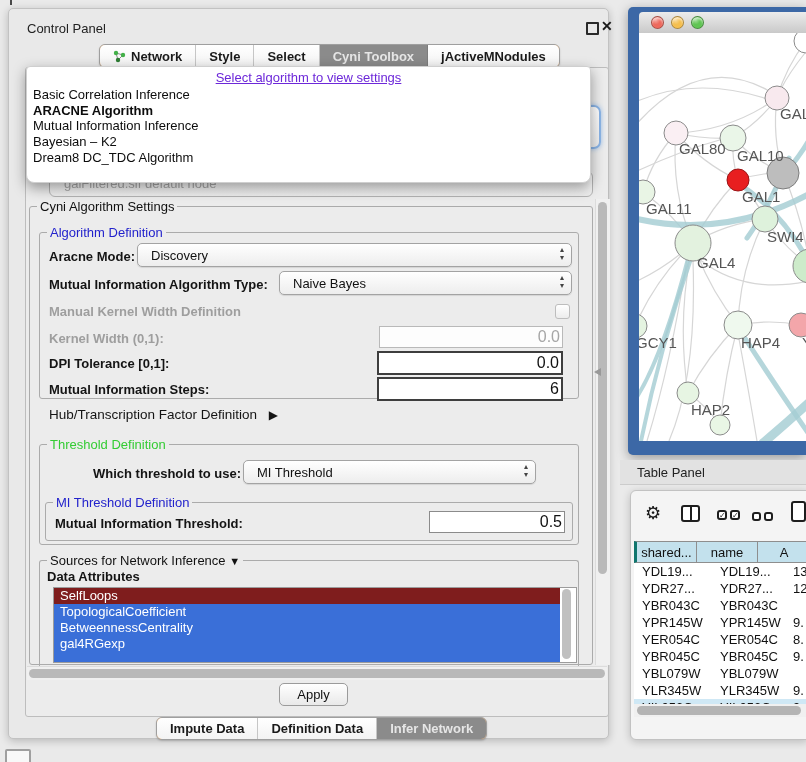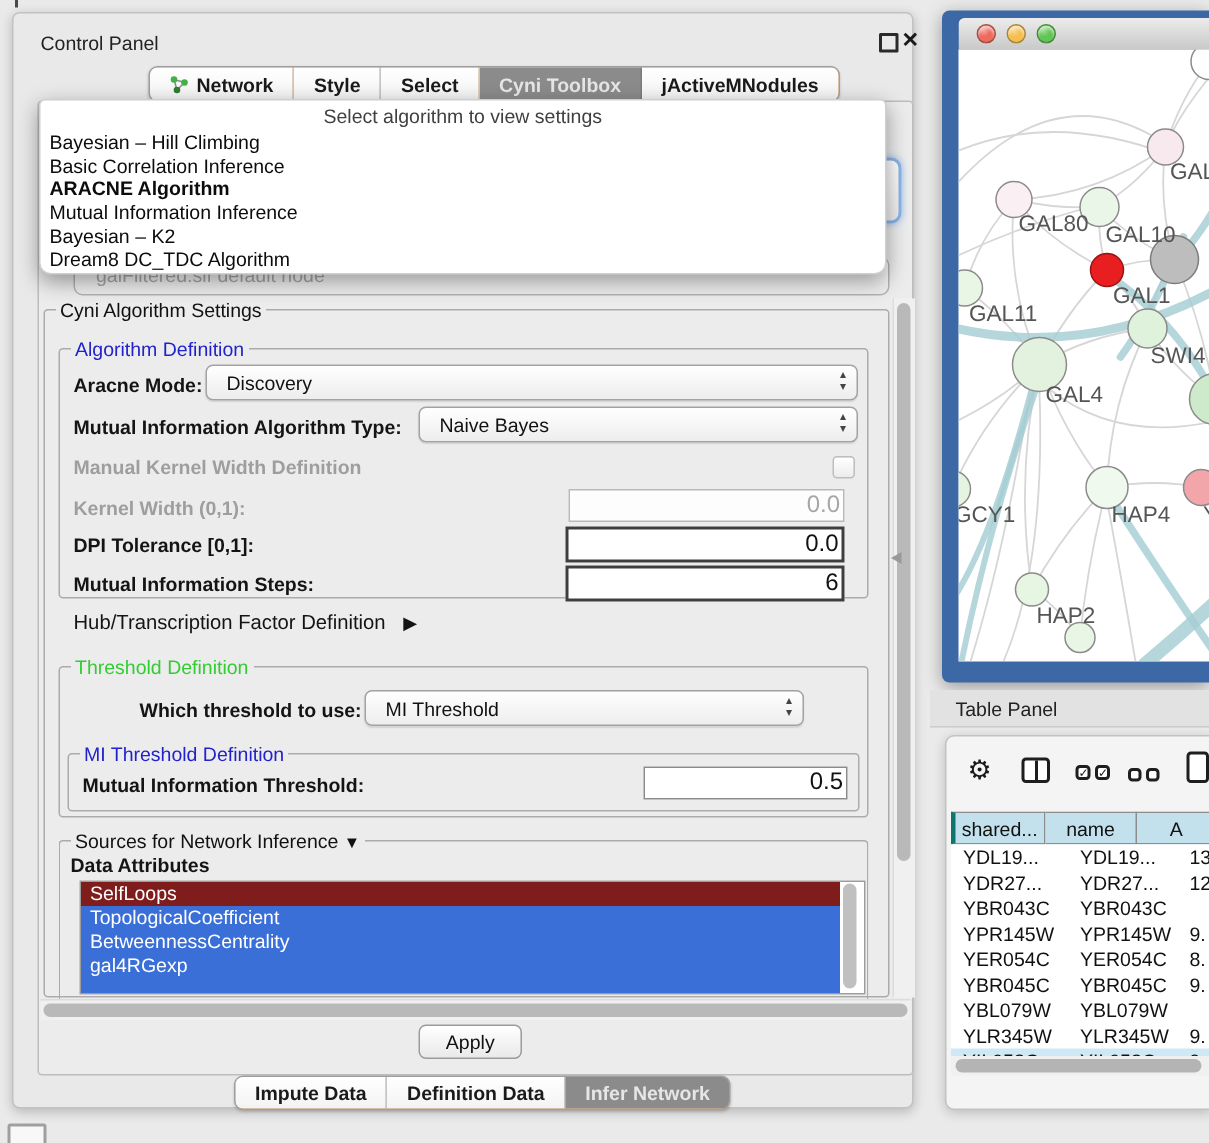--- a/index.html
+++ b/index.html
@@ -24,21 +24,21 @@
   .tab.selected{background:#8b8b8b;color:#e6e6e6;border-right-color:#7d7d7d;}
   .tab .ticon{margin-right:5px;display:inline-flex;}
 
   
   #content-panel{left:16px;top:58px;width:582px;height:648px;background:#ececec;
     border:1px solid #bdbdbd;border-radius:3px;}
 
   
   #algo-popup{left:17px;top:57px;width:563px;height:115px;background:#ffffff;
     border:1px solid #cfcfcf;border-radius:4px 4px 8px 8px;box-shadow:0 5px 14px rgba(0,0,0,.38);z-index:10;}
-  #algo-popup .ph{height:18px;line-height:18px;text-align:center;color:#404040;font-size:13px;margin-top:2px;}
+  #algo-popup .ph{height:18px;line-height:18px;text-align:center;color:#6d28d9;font-size:13px;margin-top:2px;text-decoration:underline;}
   .algo-item{height:15.7px;line-height:15.7px;padding-left:6px;font-size:13px;color:#0c0c0c;white-space:nowrap;}
   .algo-item.bold{font-weight:bold;}
 
   
   #ghost-combo{left:40px;top:162px;width:528px;height:24px;background:linear-gradient(#fff,#ededed);
     border:1px solid #b4b4b4;border-radius:6px;z-index:2;color:#a8a8a8;line-height:24px;padding-left:14px;font-size:13px;}
   #focus-sliver{left:564px;top:96px;width:24px;height:40px;border:2px solid #8ab4e6;border-radius:7px;
     box-shadow:0 0 5px #9cc1ec;z-index:2;background:linear-gradient(#fff,#ededed);}
 
   
@@ -149,21 +149,20 @@
       </div>
 
     <div id="content-panel" class="abs"></div>
 
     <div id="ghost-combo" class="abs">galFiltered.sif default node</div>
     <div id="focus-sliver" class="abs"></div>
 
     <div id="algo-popup" class="abs">
       <div class="ph">Select algorithm to view settings</div>
       <div id="dropdown-items">
-          <div class="algo-item">Bayesian – Hill Climbing</div>
           <div class="algo-item">Basic Correlation Inference</div>
           <div class="algo-item bold">ARACNE Algorithm</div>
           <div class="algo-item">Mutual Information Inference</div>
           <div class="algo-item">Bayesian – K2</div>
           <div class="algo-item">Dream8 DC_TDC Algorithm</div>
         </div>
     </div>
 
     <fieldset style="left:20px;top:190px;width:562px;height:464px;">
       <legend>Cyni Algorithm Settings</legend>

